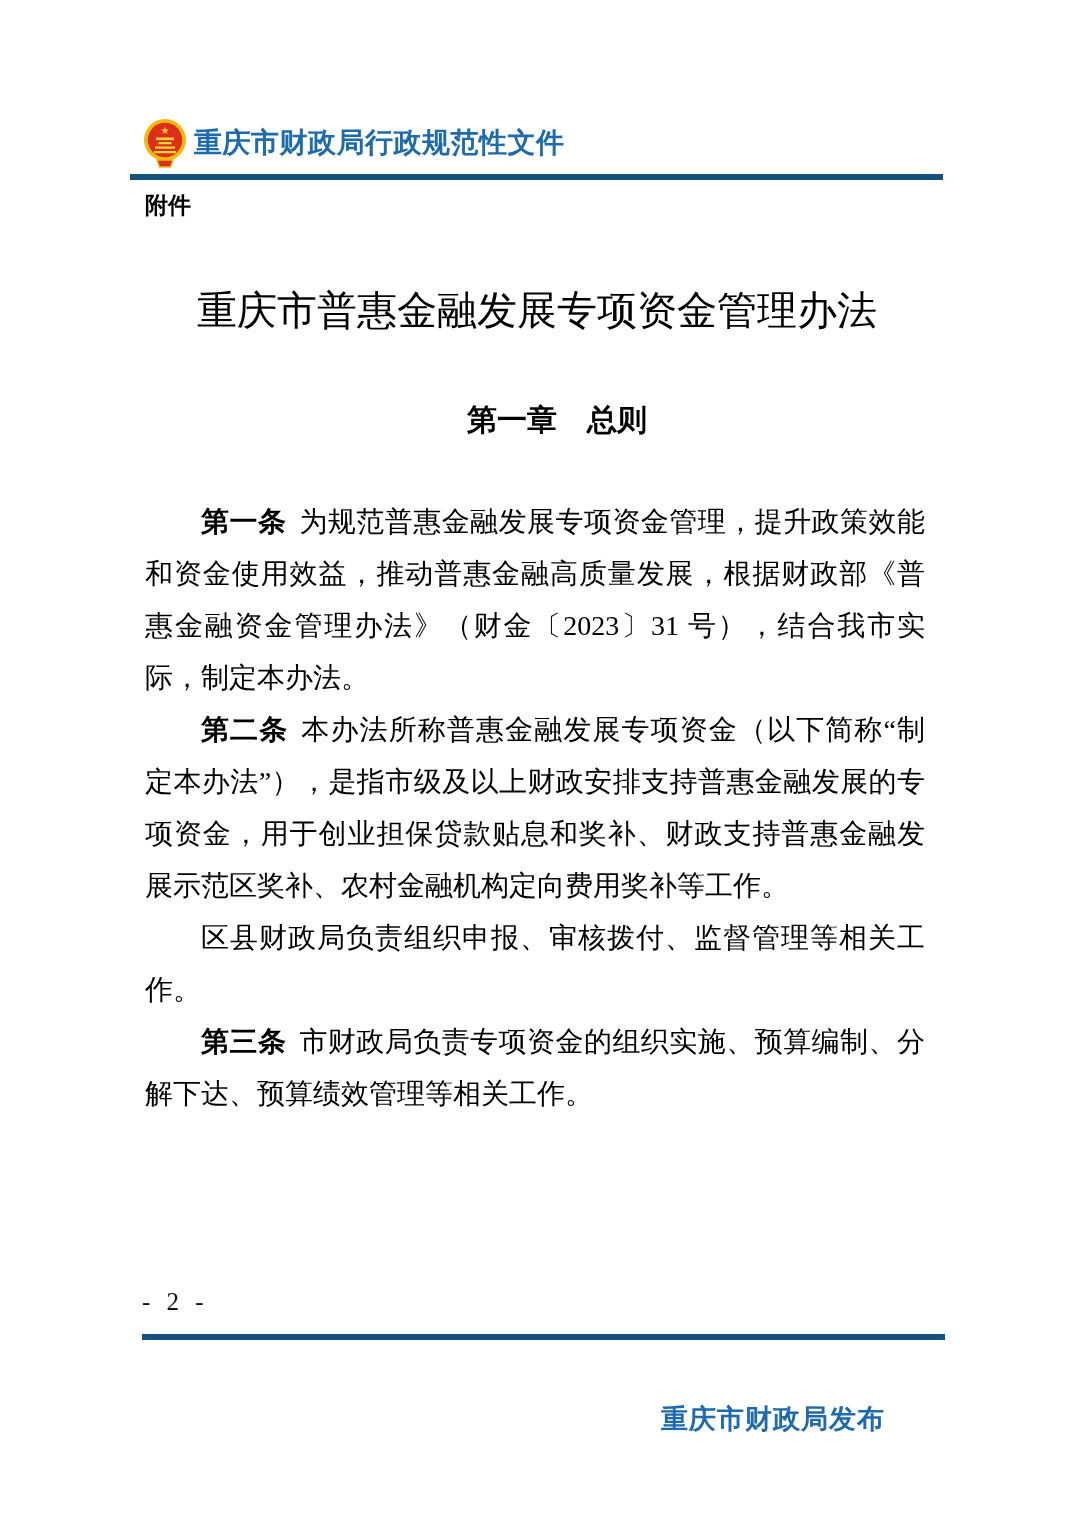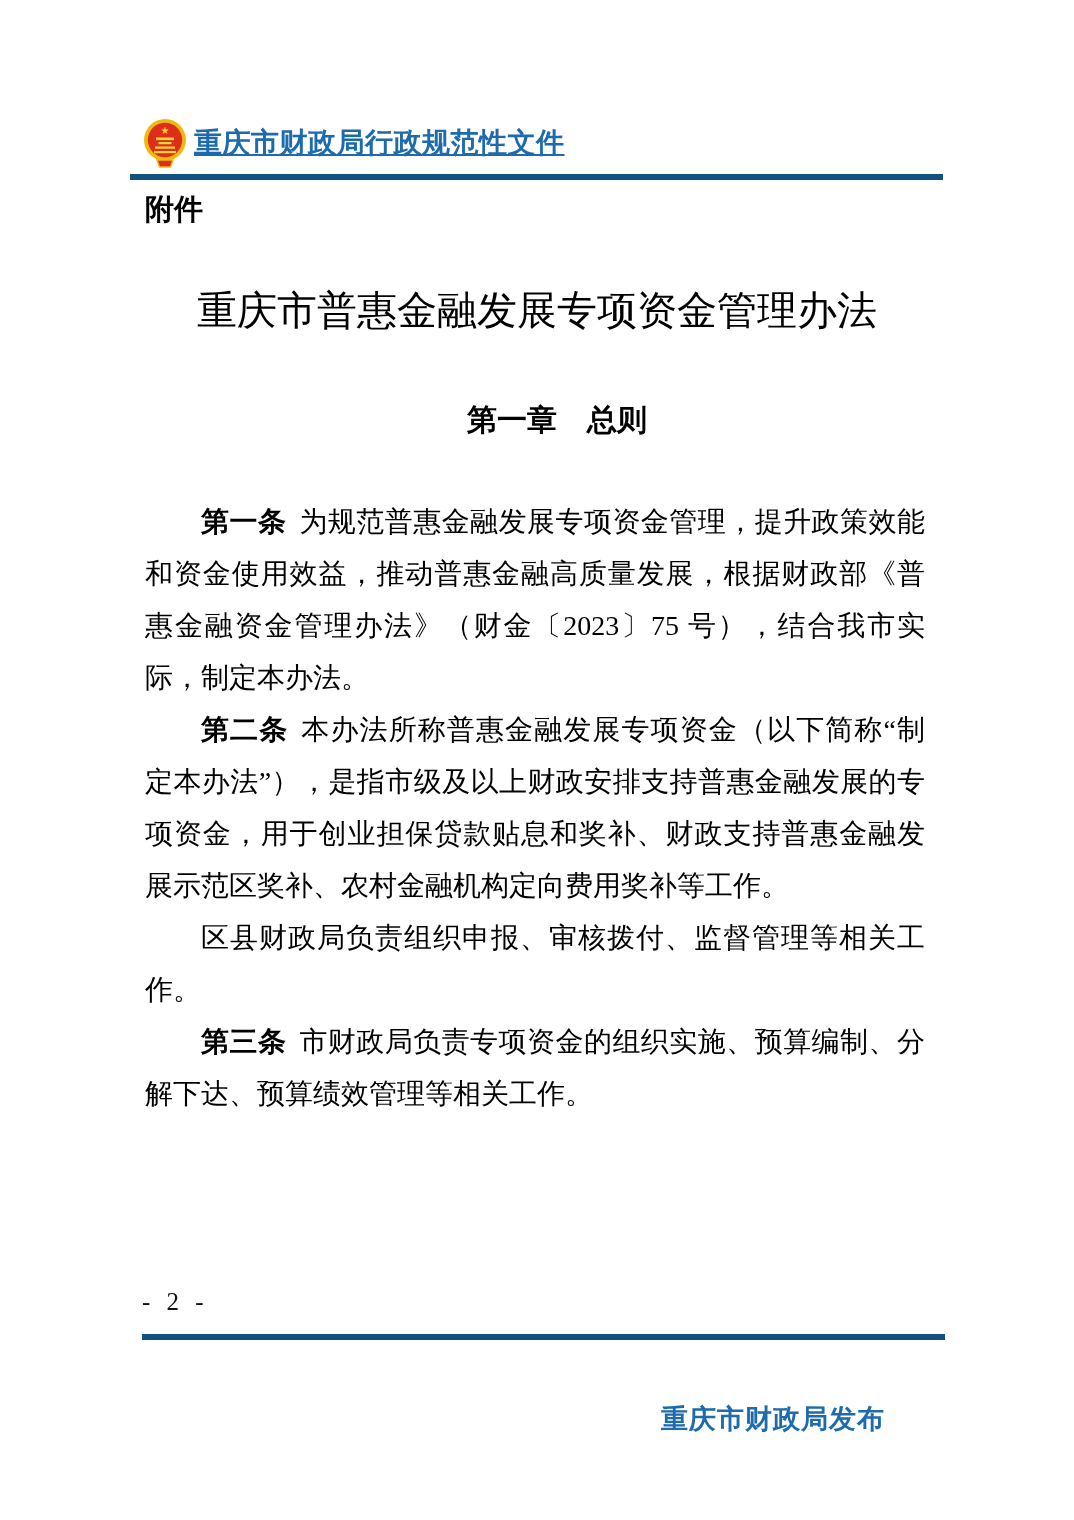--- a/index.html
+++ b/index.html
@@ -32,41 +32,40 @@
     display: inline-block;
     flex: 0 0 auto;
   }
   .header-title {
     margin-left: 6px;
     font-size: 28px;
     font-weight: 700;
     color: #1d6aad;
     letter-spacing: 0.5px;
     white-space: nowrap;
-    text-decoration: underline;
   }
   .rule {
     position: absolute;
     height: 6px;
     background: #15517f;
   }
   .rule-top {
     left: 130px;
     top: 174px;
     width: 813px;
   }
 
   
   .attachment {
     position: absolute;
     left: 145px;
     top: 190px;
     font-family: Liberation Mono, monospace;
     font-weight: 700;
-    font-size: 29px;
+    font-size: 23px;
     color: #000000;
   }
 
   
   .doc-title {
     position: absolute;
     left: 0;
     top: 283px;
     width: 100%;
     margin: 0;
@@ -169,21 +168,21 @@
   </div>
   <div class="rule rule-top"></div>
 
   <div class="attachment">附件</div>
 
   <h1 class="doc-title">重庆市普惠金融发展专项资金管理办法</h1>
 
   <h2 class="chapter chapter-1">第一章　总则</h2>
 
   <div class="articles-block">
-    <p class="para"><span class="article-label">第一条</span><span>为规范普惠金融发展专项资金管理，提升政策效能和资金使用效益，推动普惠金融高质量发展，根据财政部《普惠金融资金管理办法》（财金〔2023〕75 号），结合我市实际，制定本办法。</span></p>
+    <p class="para"><span class="article-label">第一条</span><span>为规范普惠金融发展专项资金管理，提升政策效能和资金使用效益，推动普惠金融高质量发展，根据财政部《普惠金融资金管理办法》（财金〔2023〕31 号），结合我市实际，制定本办法。</span></p>
     <p class="para"><span class="article-label">第二条</span><span>本办法所称普惠金融发展专项资金（以下简称“制定本办法”），是指市级及以上财政安排支持普惠金融发展的专项资金，用于创业担保贷款贴息和奖补、财政支持普惠金融发展示范区奖补、农村金融机构定向费用奖补等工作。</span></p>
     <p class="para"><span>区县财政局负责组织申报、审核拨付、监督管理等相关工作。</span></p>
     <p class="para"><span class="article-label">第三条</span><span>市财政局负责专项资金的组织实施、预算编制、分解下达、预算绩效管理等相关工作。</span></p>
   </div>
 
 
 
   <div class="page-number">- 2 -</div>
   <div class="rule rule-bottom"></div>
   <div class="publisher">重庆市财政局发布</div>

